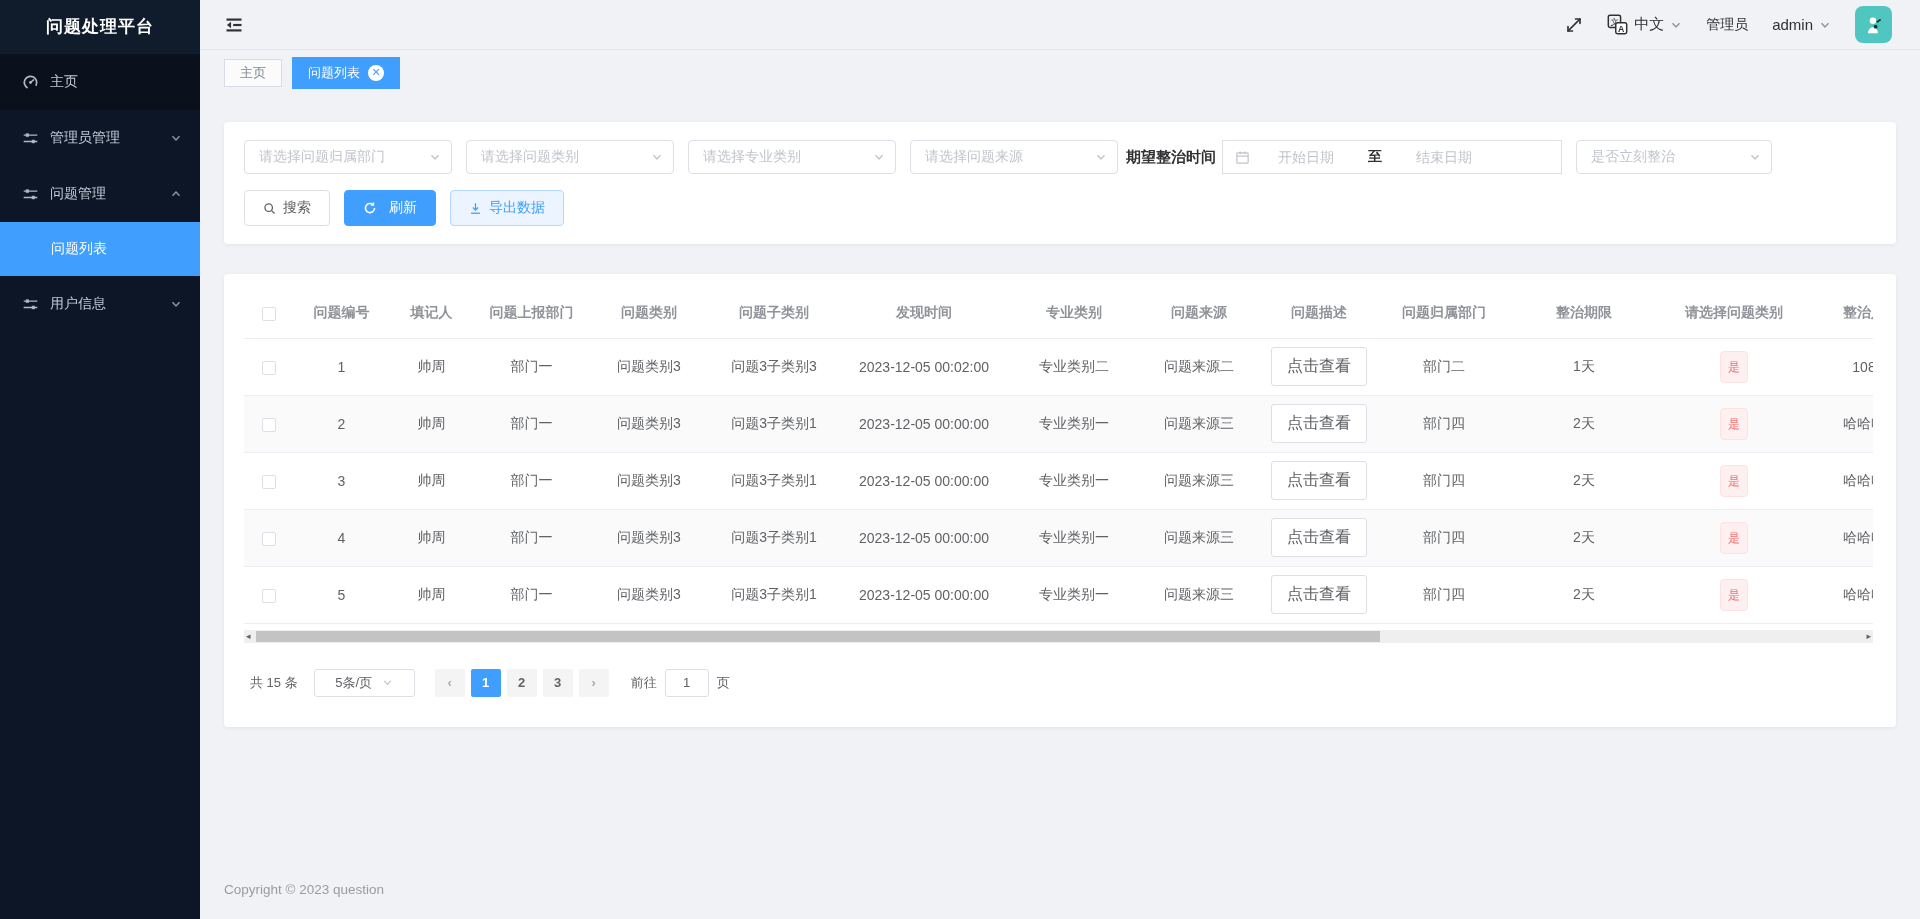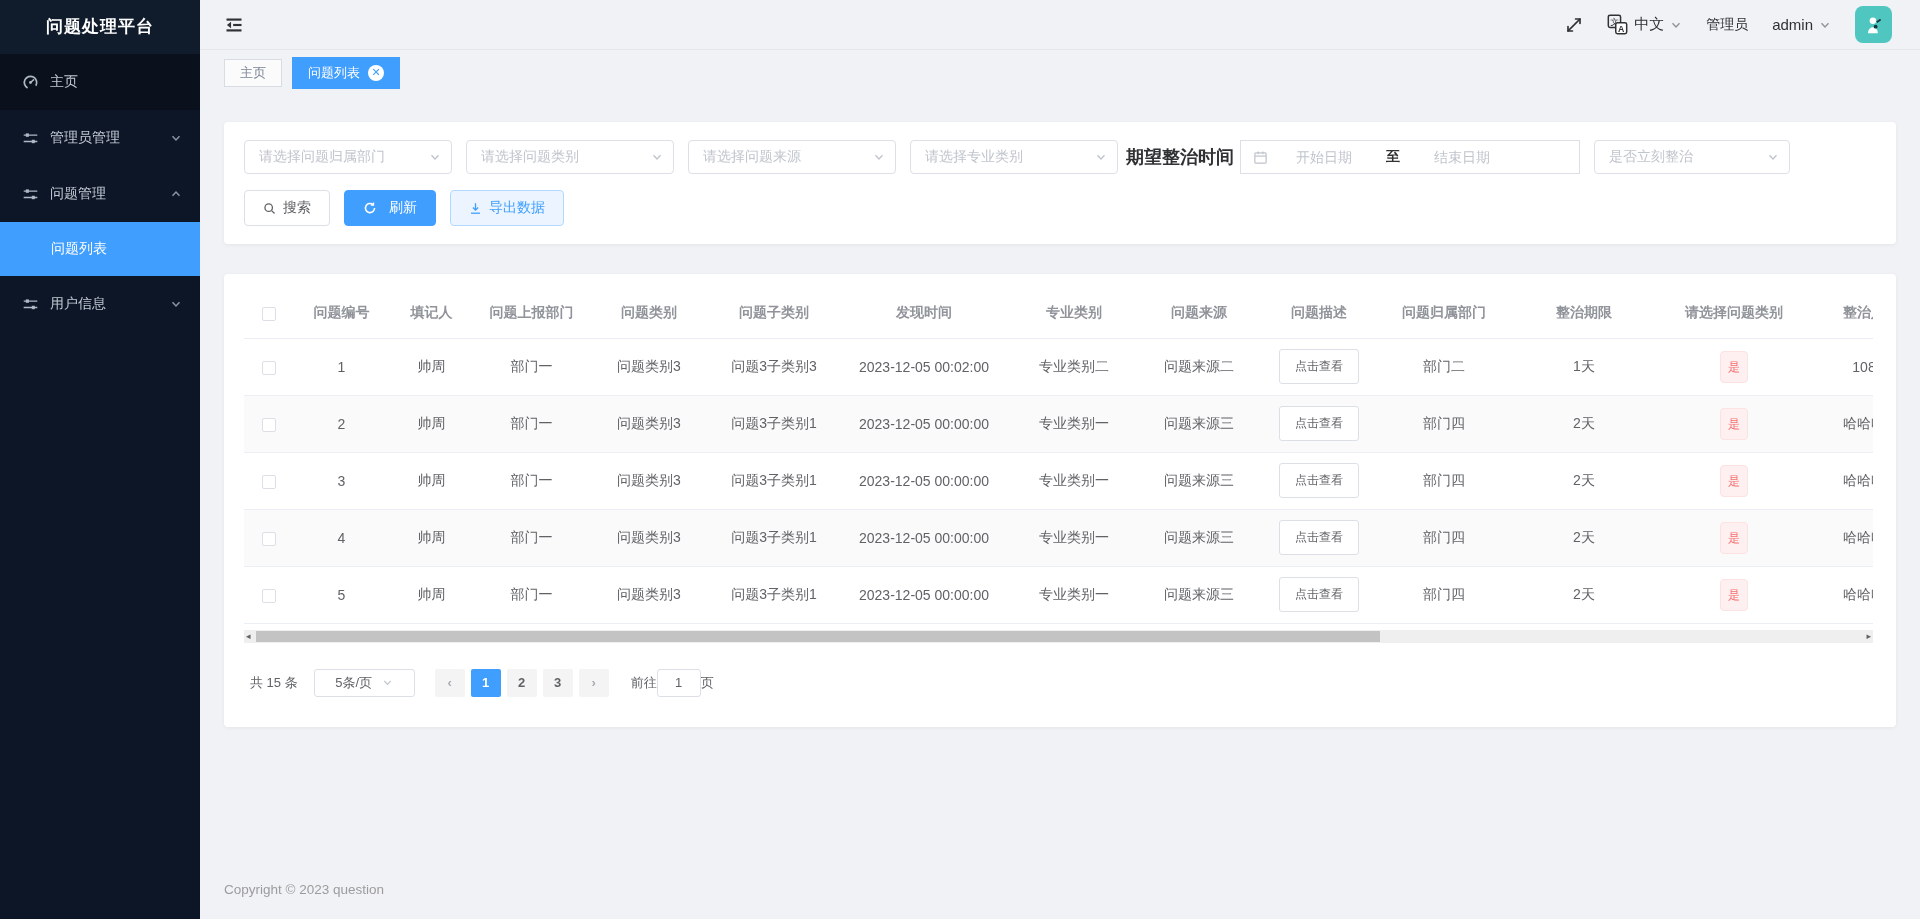--- a/index.html
+++ b/index.html
@@ -35,55 +35,55 @@
 
   
   .content { flex:1; padding:26px 24px 0 24px; display:flex; flex-direction:column; overflow:hidden; }
   .card { background:#fff; border-radius:4px; box-shadow:0 1px 4px rgba(0,0,0,.06); }
 
   .filter-card { padding:18px 20px; margin-bottom:30px; flex-shrink:0; }
   .filter-row { display:flex; align-items:center; gap:14px; }
   .sel { height:34px; border:1px solid #dcdfe6; border-radius:4px; background:#fff; display:flex; align-items:center; padding:0 10px 0 14px; font-size:14px; color:#c0c4cc; cursor:pointer; }
   .sel .sel-label { flex:1; white-space:nowrap; overflow:hidden; }
   .sel.w208 { width:208px;align-items:center; } .sel.w196 { width:196px; }
-  .date-label { font-size:18px; font-weight:700; color:#303133; white-space:nowrap; margin-left:-6px; margin-right:-8px; }
+  .date-label { font-size:15px; font-weight:700; color:#303133; white-space:nowrap; margin-left:-6px; margin-right:-8px; }
   .date-range { height:34px; width:340px; border:1px solid #dcdfe6; border-radius:0; background:#fff; display:flex; align-items:center; padding:0 12px; gap:4px; }
   .date-range input { border:none; outline:none; width:104px; text-align:center; font-size:14px; color:#606266; background:transparent; font-family:inherit; }
   .date-range input::placeholder { color:#c0c4cc; }
   .date-sep { font-size:14px; color:#303133; font-weight:600; padding:0 6px; }
   .btn-row { margin-top:16px; display:flex; gap:14px; }
   .btn { height:36px; border-radius:4px; font-size:14px; display:inline-flex; align-items:center; gap:7px; padding:0 18px; cursor:pointer; font-family:inherit; }
   .btn-plain { background:#fff; border:1px solid #dcdfe6; color:#606266; }
   .btn-primary { background:#409eff; border:1px solid #409eff; color:#fff;gap:12px; }
   .btn-export { background:#ecf5ff; border:1px solid #b3d8ff; color:#409eff; }
 
   
   .table-card { padding:14px 0 0 20px; flex-shrink:0; }
   .table-viewport { width:1629px; overflow:hidden; }
   table { border-collapse:collapse; table-layout:fixed; width:1675px; font-size:14px; }
   thead th { height:50px; color:#909399; font-weight:700; border-bottom:1px solid #ebeef5; text-align:center; white-space:nowrap; }
   tbody td { height:57px; color:#606266; border-bottom:1px solid #ebeef5; text-align:center; white-space:nowrap; }
   tbody tr.stripe td { background:#fafafa; }
   .cb { display:inline-block; width:14px; height:14px; border:1px solid #dcdfe6; border-radius:2px; background:#fff; vertical-align:middle; cursor:pointer; }
-  .view-btn { padding:8px 15px; font-size:12px; border:1px solid #dcdfe6; border-radius:3px; background:#fff; color:#606266; cursor:pointer; font-family:inherit; }
+  .view-btn { padding:8px 15px; font-size:16px; border:1px solid #dcdfe6; border-radius:3px; background:#fff; color:#606266; cursor:pointer; font-family:inherit; }
   .tag-danger { display:inline-block; padding:9px 7px; font-size:12px; line-height:1; color:#f56c6c; background:#fef0f0; border:1px solid #fde2e2; border-radius:4px; }
 
   .hscroll { width:1629px; height:13px; margin-top:6px; background:#efefef; position:relative; display:flex; align-items:center; justify-content:space-between; padding:0 2px; }
   .hscroll .harrow { font-size:9px; color:#606266; line-height:13px; z-index:2; }
   .hthumb { position:absolute; left:12px; top:1px; bottom:1px; width:69%; background:#c3c3c3; cursor:grab; }
 
   
   .pagination { display:flex; align-items:center; padding:26px 0 30px 6px; font-size:13px; color:#606266; }
   .pg-total { margin-right:16px; }
   .pg-size { width:101px; height:28px; border:1px solid #dcdfe6; border-radius:3px; display:flex; align-items:center; justify-content:center; gap:10px; color:#606266; cursor:pointer; margin-right:20px; background:#fff; }
   .pager { display:flex; align-items:center; gap:6px; }
   .pg-btn { min-width:30px; height:28px; padding:0 4px; background:#f4f4f5; border-radius:2px; display:grid; place-items:center; font-size:13px; font-weight:700; color:#606266; cursor:pointer; }
   .pg-btn.arrow { color:#a8abb2; }
   .pg-btn.active { background:#409eff; color:#fff; }
-  .pg-goto { display:flex; align-items:center; gap:0; margin-left:22px; }
+  .pg-goto { display:flex; align-items:center; gap:8px; margin-left:22px; }
   .pg-goto input { width:44px; height:28px; border:1px solid #dcdfe6; border-radius:3px; text-align:center; font-size:13px; color:#606266; outline:none; font-family:inherit; }
 
   .footer { margin-top:auto; padding:16px 0 22px; color:#9c9c9c; font-size:13.5px; }
 </style>
 </head>
 <body>
 
 <div class="app">
 
   <aside class="sidebar">
@@ -227,27 +227,27 @@
                 <path d="M2.5 4.2L6 8l3.5-3.8"></path>
               </svg>
             </div>
             <div class="sel w208">
               <span class="sel-label">请选择问题类别</span>
     <svg width="12" height="12" viewBox="0 0 12 12" fill="none" stroke="#c0c4cc" stroke-width="1.4">
                 <path d="M2.5 4.2L6 8l3.5-3.8"></path>
               </svg>
             </div>
             <div class="sel w208">
-              <span class="sel-label">请选择问题来源</span>
+              <span class="sel-label">请选择专业类别</span>
     <svg width="12" height="12" viewBox="0 0 12 12" fill="none" stroke="#c0c4cc" stroke-width="1.4">
                 <path d="M2.5 4.2L6 8l3.5-3.8"></path>
               </svg>
             </div>
             <div class="sel w208">
-              <span class="sel-label">请选择专业类别</span>
+              <span class="sel-label">请选择问题来源</span>
     <svg width="12" height="12" viewBox="0 0 12 12" fill="none" stroke="#c0c4cc" stroke-width="1.4">
                 <path d="M2.5 4.2L6 8l3.5-3.8"></path>
               </svg>
             </div>
             <span class="date-label">期望整治时间</span>
           <div class="date-range">
             <span style="display:inline-flex">
               <svg width="15" height="15" viewBox="0 0 16 16" fill="none" stroke="#c0c4cc" stroke-width="1.3">
                   <rect x="2" y="3" width="12" height="11" rx="1"></rect>
                   <path d="M2 6.5h12"></path>

